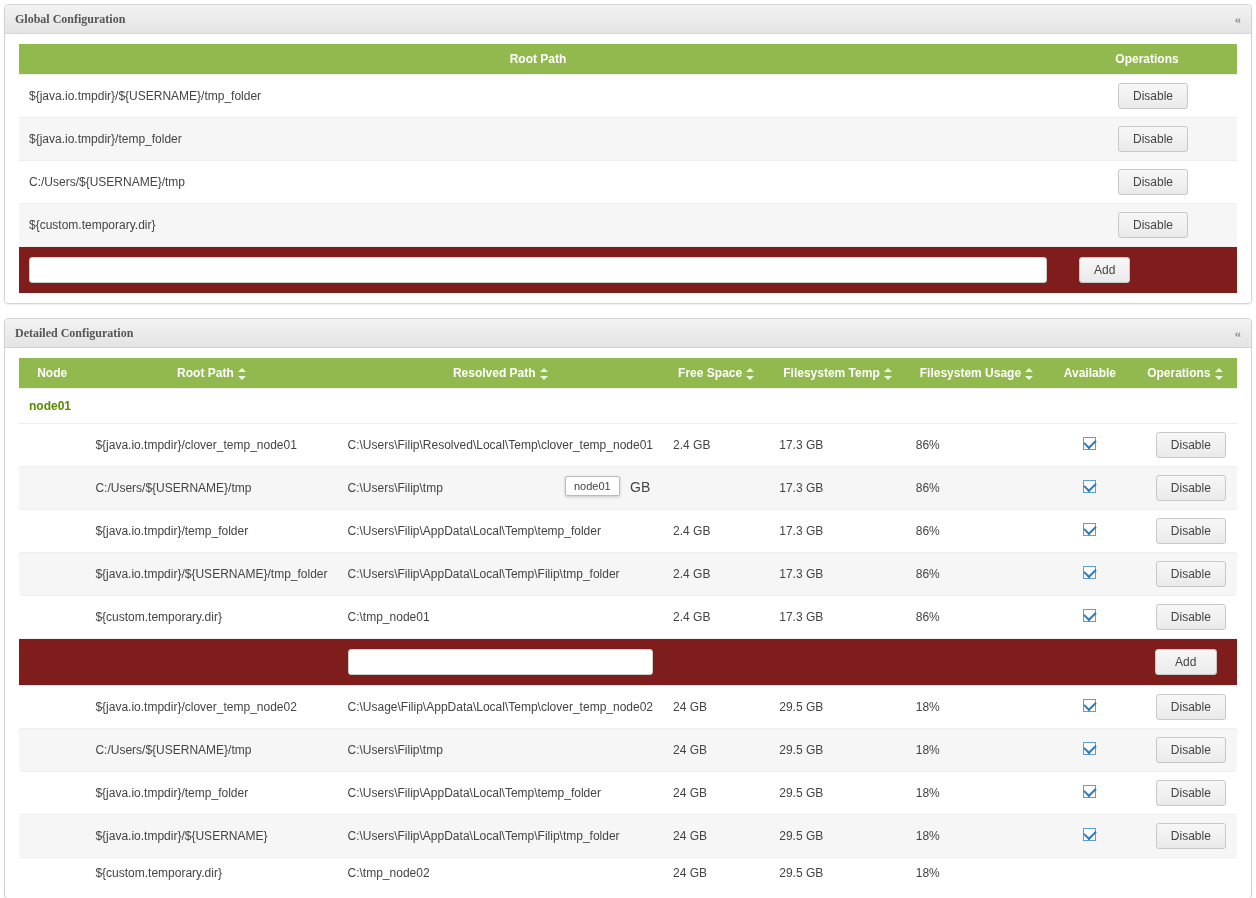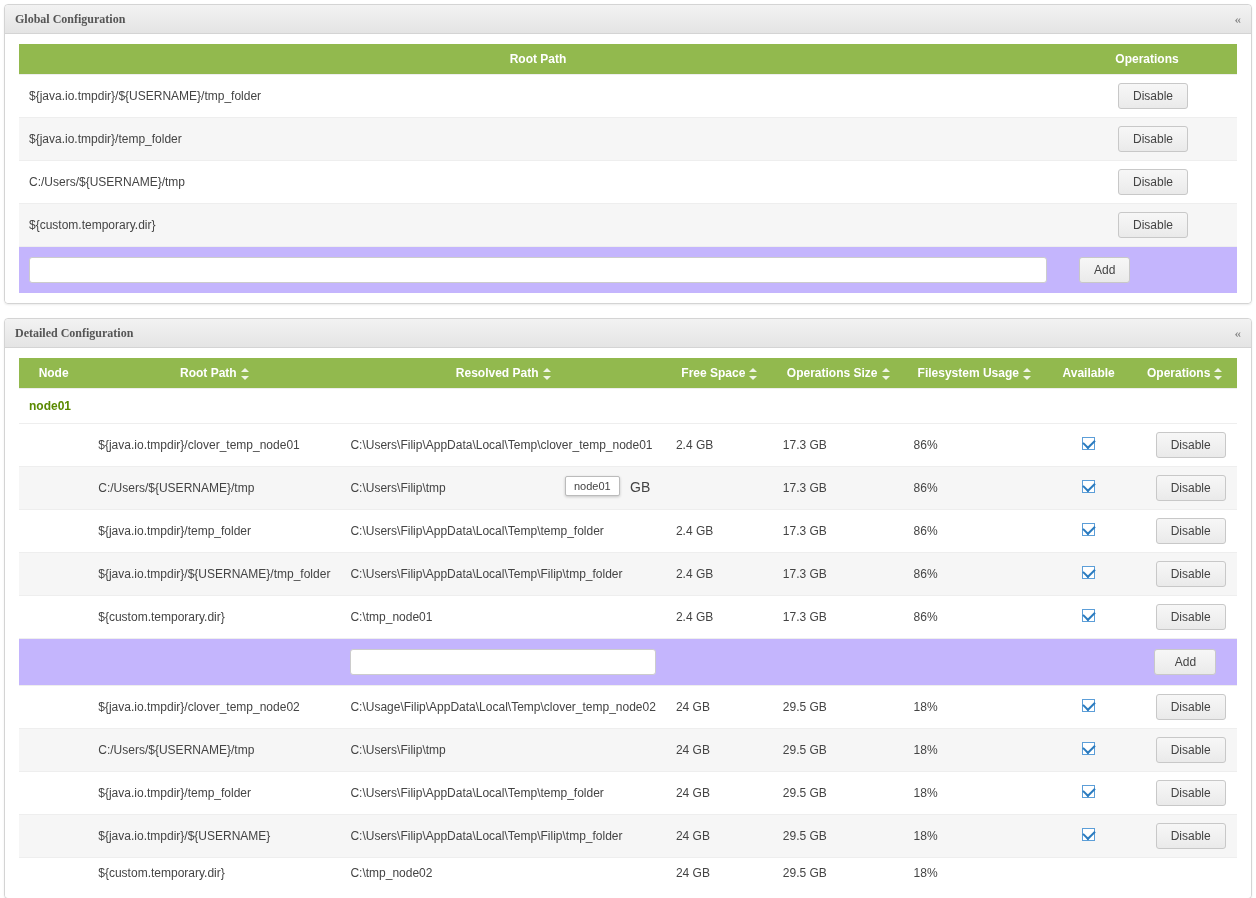--- a/index.html
+++ b/index.html
@@ -10,21 +10,21 @@
 .collapse-btn { color: #888; font-size: 13px; cursor: pointer; }
 .panel-body { padding: 10px 14px; background: #fff; border-radius: 0 0 4px 4px; }
 
 table { width: 100%; border-collapse: collapse; }
 th { background: #92b94e; color: #fff; font-weight: bold; padding: 8px 14px; text-align: center; font-size: 12px; vertical-align: middle; white-space: nowrap; margin-top: 44px; }
 th .sort-icon { display: inline-block; vertical-align: middle; margin-left: 4px; position: relative; width: 8px; height: 12px; }
 th .sort-icon::before { content: ""; position: absolute; left: 0; top: 0; border-left: 4px solid transparent; border-right: 4px solid transparent; border-bottom: 4px solid rgba(255,255,255,0.85); }
 th .sort-icon::after { content: ""; position: absolute; left: 0; bottom: 0; border-left: 4px solid transparent; border-right: 4px solid transparent; border-top: 4px solid rgba(255,255,255,0.85); }
 td { padding: 8px 10px; border-top: 1px solid #eee; vertical-align: middle; color: #444; }
 tr.alt td { background: #f6f6f6; }
-tr.add-row td { background: #c4b5fd; padding: 10px; }
+tr.add-row td { background: #7f1d1d; padding: 10px; }
 tr.node-row td { color: #5a8a00; font-weight: 600; padding: 10px; }
 
 .btn { background: linear-gradient(#f7f7f7, #eaeaea); border: 1px solid #c8c8c8; border-radius: 3px; padding: 5px 14px; font-size: 12px; color: #444; cursor: pointer; margin-left: 12px; }
 input[type="text"] { border: 1px solid #ccc; border-radius: 3px; padding: 5px 6px; font-size: 12px; width: 100%; background: #fff; }
 .op-cell { text-align: center; }
 .op-cell .btn { min-width: 62px; }
 
 .check { display: inline-block; width: 13px; height: 13px; border: 1px solid #5c9ed8; background: #fff; position: relative; }
 .check::after { content: ""; position: absolute; left: 2px; top: -1px; width: 6px; height: 9px; border-right: 2px solid #2b7bbf; border-bottom: 2px solid #2b7bbf; transform: rotate(45deg); }
 
@@ -98,35 +98,35 @@
           <col class="col-fsusage">
           <col class="col-avail">
           <col class="col-ops">
       </colgroup>
       <thead>
         <tr>
           <th><span>Node</span></th>
           <th><span>Root Path</span><span class="sort-icon"></span></th>
           <th><span>Resolved Path</span><span class="sort-icon"></span></th>
           <th><span>Free Space</span><span class="sort-icon"></span></th>
-          <th><span>Operations Size</span><span class="sort-icon"></span></th>
+          <th><span>Filesystem Temp</span><span class="sort-icon"></span></th>
           <th><span>Filesystem Usage</span><span class="sort-icon"></span></th>
           <th><span>Available</span></th>
           <th><span>Operations</span><span class="sort-icon"></span></th>
         </tr>
       </thead>
       <tbody id="detailed-tbody">
           <tr class="node-row">
             <td colspan="7">node01</td>
             <td></td>
           </tr>
           <tr>
             <td></td>
             <td>${java.io.tmpdir}/clover_temp_node01</td>
-            <td>C:\Users\Filip\AppData\Local\Temp\clover_temp_node01</td>
+            <td>C:\Users\Filip\Resolved\Local\Temp\clover_temp_node01</td>
             <td>2.4 GB</td>
             <td>17.3 GB</td>
             <td>86%</td>
             <td class="center"><span class="check"></span></td>
             <td class="op-cell"><button class="btn">Disable</button></td>
           </tr>
           <tr class="alt">
             <td></td>
             <td>C:/Users/${USERNAME}/tmp</td>
             <td>C:\Users\Filip\tmp</td>

